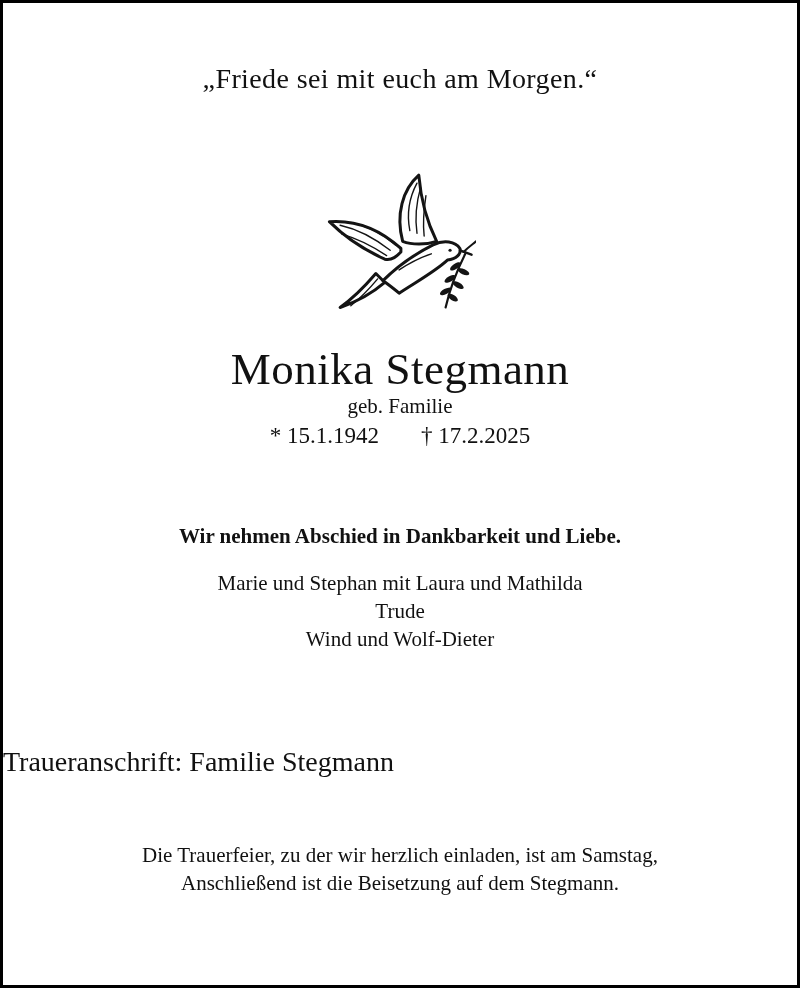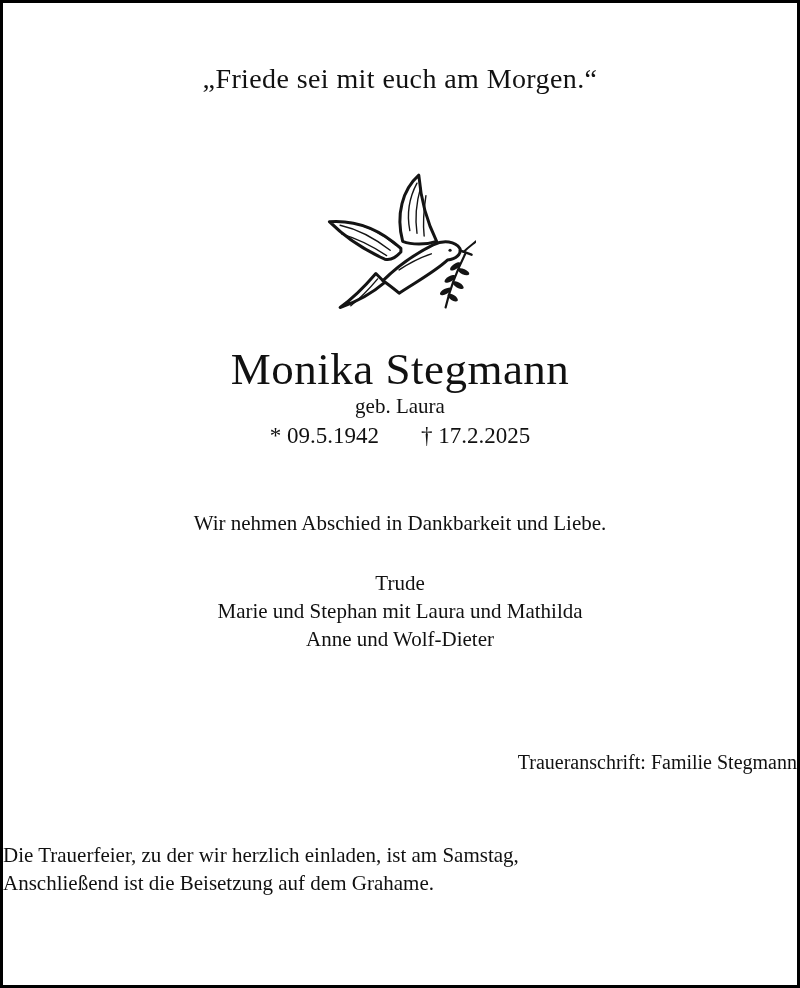--- a/index.html
+++ b/index.html
@@ -52,47 +52,48 @@
     font-size: 21px;
   }
   .dates {
     top: 420px;
     font-size: 23px;
   }
   .dates .death {
     margin-left: 42px;
   }
   .farewell {
-    top: 508px;
+    top: 521px;
     font-size: 21px;
+    font-weight: bold;
   }
   .mourners {
     position: absolute;
     top: 566px;
     left: 0;
     width: 100%;
     text-align: center;
     font-size: 21px;
     line-height: 28px;
   }
   .address {
     position: absolute;
     top: 744px;
     left: 0;
     width: 100%;
-    text-align: right;
-    font-size: 20px;
+    text-align: left;
+    font-size: 28px;
     line-height: 30px;
   }
   .funeral {
     position: absolute;
     top: 838px;
     left: 0;
     width: 100%;
-    text-align: left;
+    text-align: center;
     font-size: 21px;
     line-height: 28px;
   }
   .mourners div, .address div, .funeral div {
     white-space: nowrap;
   }
   svg path, svg ellipse {
     vector-effect: non-scaling-stroke;
   }
 </style>
@@ -134,36 +135,36 @@
         <ellipse cx="156" cy="112" rx="7" ry="3" transform="rotate(25 156 112)" fill="#141414" stroke="none"></ellipse>
         <ellipse cx="141" cy="120" rx="7" ry="3" transform="rotate(-30 141 120)" fill="#141414" stroke="none"></ellipse>
         <ellipse cx="150" cy="127" rx="7" ry="3" transform="rotate(30 150 127)" fill="#141414" stroke="none"></ellipse>
         <ellipse cx="136" cy="134" rx="7" ry="3" transform="rotate(-28 136 134)" fill="#141414" stroke="none"></ellipse>
         <ellipse cx="144" cy="141" rx="6.5" ry="3" transform="rotate(32 144 141)" fill="#141414" stroke="none"></ellipse>
       </svg>
     </span>
   </div>
 
   <div class="line name">Monika Stegmann</div>
-  <div class="line birth-name">geb. Laura</div>
+  <div class="line birth-name">geb. Familie</div>
 
   <div class="line dates">
-    <span class="birth">* 09.5.1942</span><span class="death">† 17.2.2025</span>
+    <span class="birth">* 15.1.1942</span><span class="death">† 17.2.2025</span>
   </div>
 
   <div class="line farewell">Wir nehmen Abschied in Dankbarkeit und Liebe.</div>
 
   <div class="mourners">
+    <div>Marie und Stephan mit Laura und Mathilda</div>
     <div>Trude</div>
-    <div>Marie und Stephan mit Laura und Mathilda</div>
-    <div>Anne und Wolf-Dieter</div>
+    <div>Wind und Wolf-Dieter</div>
   </div>
 
   <div class="address">
     <div>Traueranschrift: Familie Stegmann</div>
   </div>
 
   <div class="funeral">
     <div>Die Trauerfeier, zu der wir herzlich einladen, ist am Samstag,</div>
-    <div>Anschließend ist die Beisetzung auf dem Grahame.</div>
+    <div>Anschließend ist die Beisetzung auf dem Stegmann.</div>
   </div>
 
 </div>
 
 </body></html>

